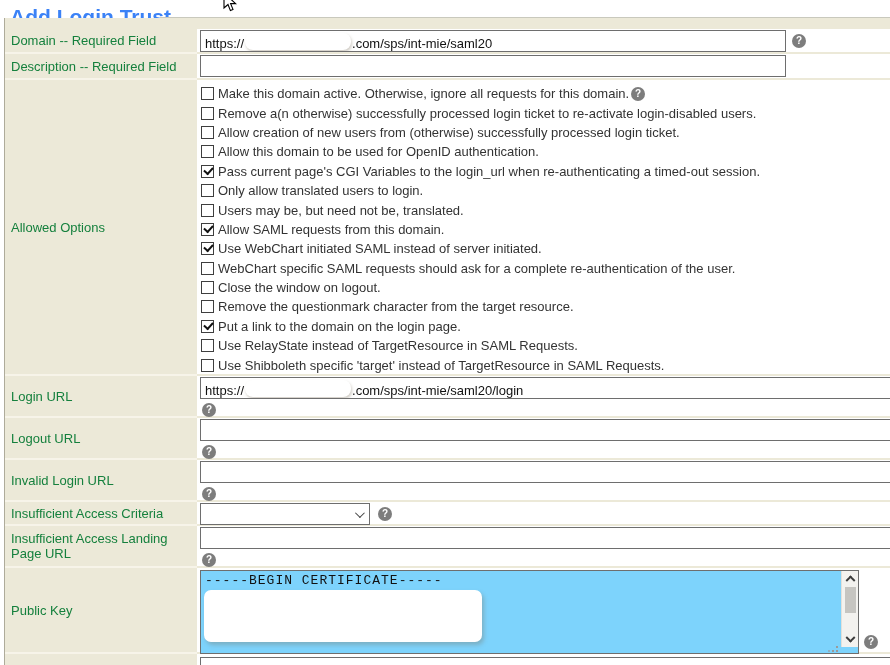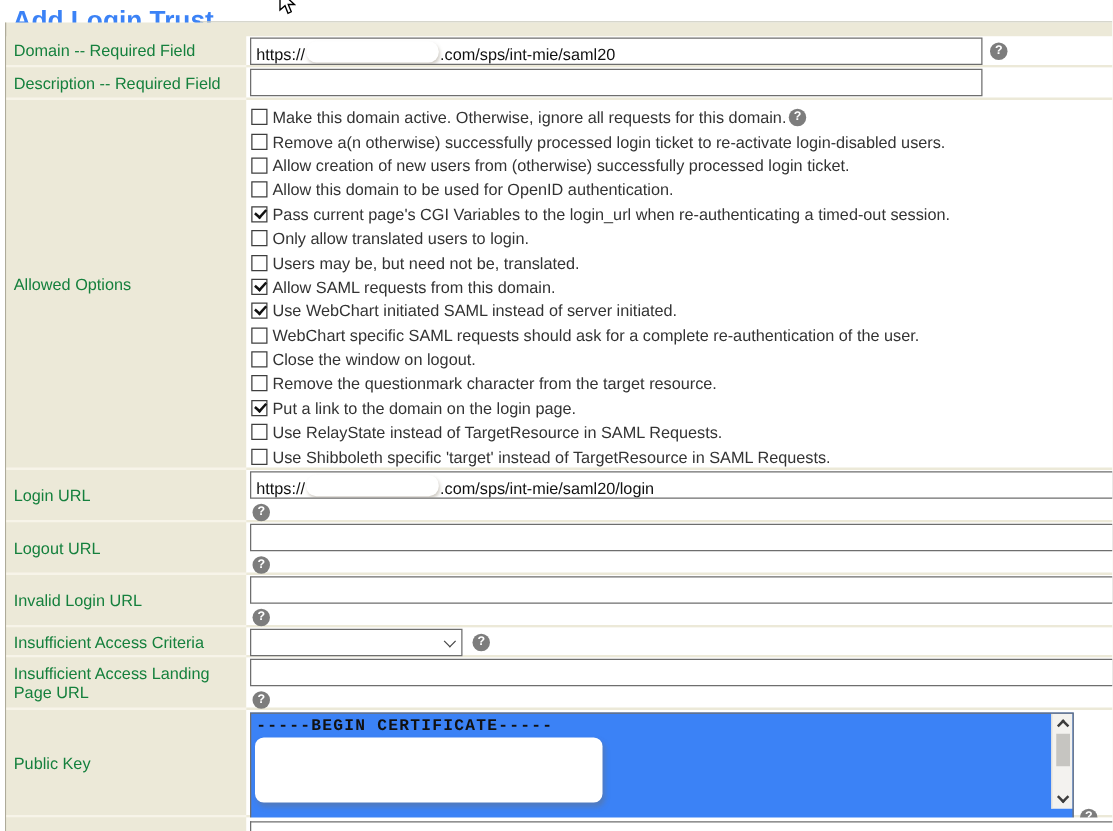--- a/index.html
+++ b/index.html
@@ -44,21 +44,21 @@
   .cbox.checked::after { content:""; position:absolute; left:2px; top:1px; width:7px; height:4px; border-left:2px solid #111; border-bottom:2px solid #111; transform:rotate(-48deg); }
   .opt-help { margin-left:2px; }
 
   
   .tselect { width:170px; height:22px; background:#fff; border:1px solid #6e6e6e; display:flex; align-items:center; justify-content:flex-end; padding-right:7px; }
   .chev { width:7px; height:7px; border-right:1.5px solid #444; border-bottom:1.5px solid #444; transform:rotate(45deg) translateY(-2px); }
   .crit-wrap { display:flex; align-items:center; gap:8px; padding:1px 0 0 3px; }
 
   
   .pk-wrap { display:flex; align-items:flex-end; padding:2px 0 0 3px; }
-  .pkbox { position:relative; width:659px; height:96px; background:#3b82f6; border:1px solid #6e6e6e; overflow:hidden;font-weight:bold; }
+  .pkbox { position:relative; width:659px; height:84px; background:#7dd3fc; border:1px solid #6e6e6e; overflow:hidden; }
   .pk-line { font-family:"Liberation Mono", monospace; font-size:13px; letter-spacing:1px; color:#111; padding:2px 20px 0 4px; white-space:pre; }
   .pk-redact { position:absolute; left:3px; top:19px; width:278px; height:52px; border-radius:7px; background:#fff; box-shadow:2px 3px 4px rgba(120,110,90,.35); }
   .sbar { position:absolute; right:0; top:0; width:17px; height:76px; background:#f3f2ef; border-left:1px solid #e2e0da; display:flex; flex-direction:column; align-items:center; justify-content:space-between; padding:3px 0; }
   .sb-arrow { width:7px; height:7px; flex:none; }
   .sb-up { border-left:2px solid #3c3c3c; border-top:2px solid #3c3c3c; transform:rotate(45deg) translate(2px,2px); }
   .sb-dn { border-right:2px solid #3c3c3c; border-bottom:2px solid #3c3c3c; transform:rotate(45deg) translate(-2px,-2px); }
   .sb-thumb { width:11px; height:26px; background:#c6c5c1; margin-top:-18px; }
   .grip { position:absolute; right:20px; bottom:1px; width:8px; height:8px; }
   .grip i { position:absolute; width:2px; height:2px; background:#9a9a9a; }
   .grip i:nth-child(1){ right:0; bottom:0; } .grip i:nth-child(2){ right:4px; bottom:0; }

